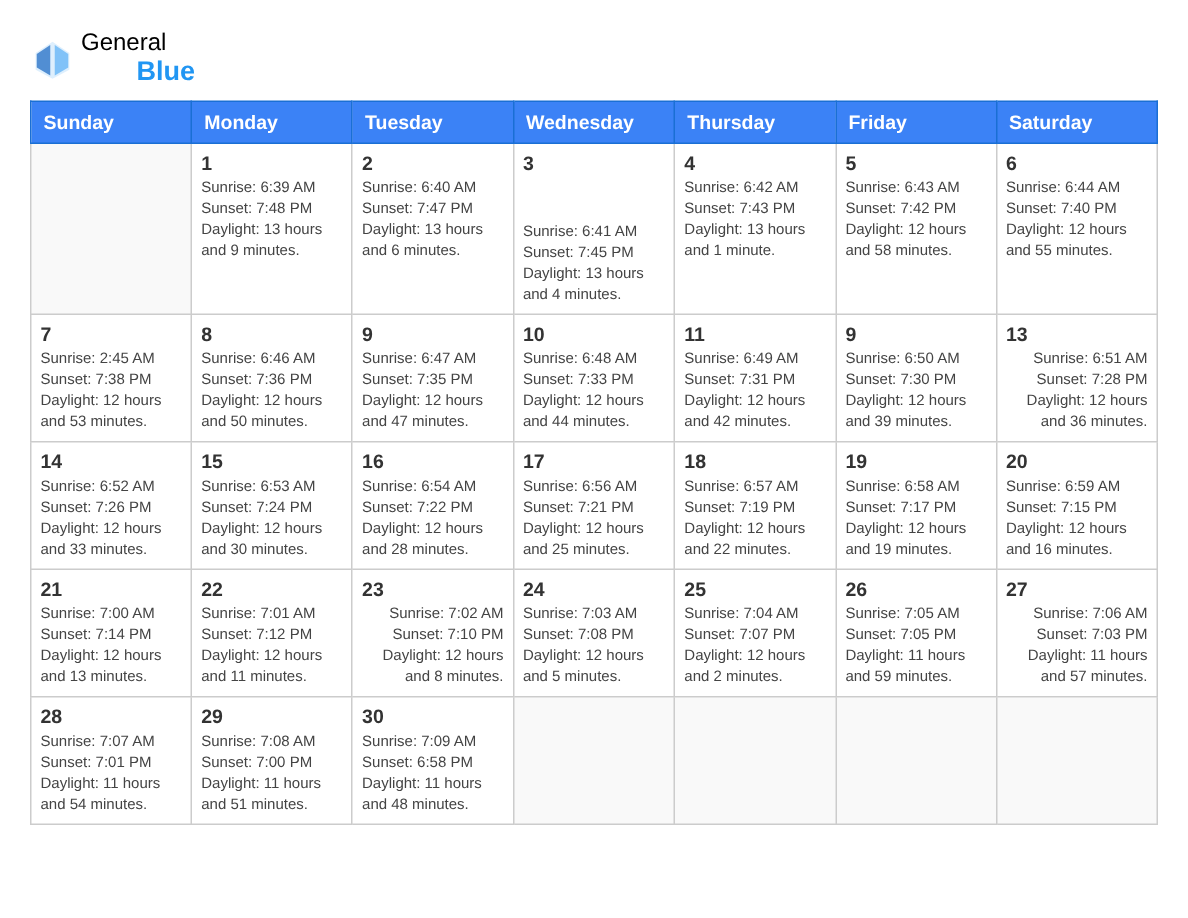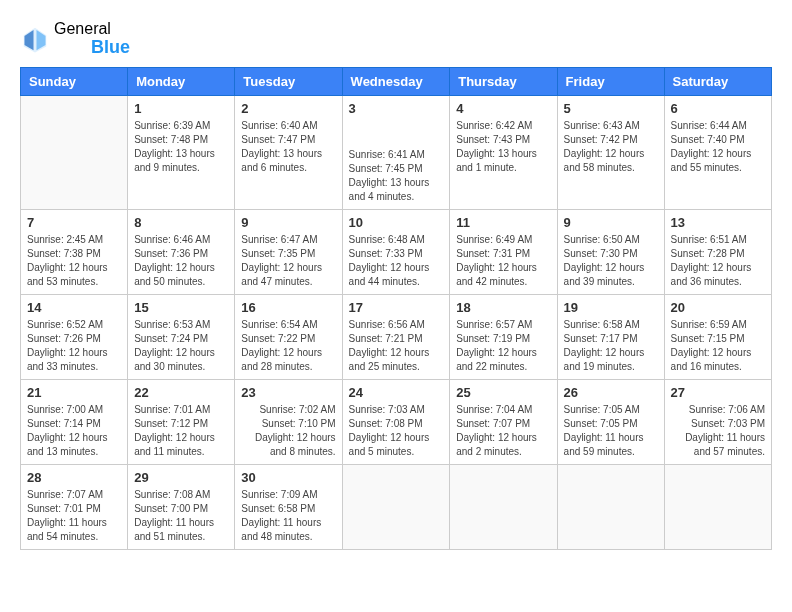--- a/index.html
+++ b/index.html
@@ -197,21 +197,21 @@
         </td>
         <td>
           <span class="day-number">9</span>
           <div class="day-info" style="white-space: pre-line;">Sunrise: 6:50 AM
 Sunset: 7:30 PM
 Daylight: 12 hours
 and 39 minutes.</div>
         </td>
         <td>
           <span class="day-number">13</span>
-          <div class="day-info" style="white-space: pre-line;">Sunrise: 6:51 AM
+          <div class="day-info" style="white-space: pre-line; text-align: right;">Sunrise: 6:51 AM
 Sunset: 7:28 PM
 Daylight: 12 hours
 and 36 minutes.</div>
         </td>
       </tr>
       <tr>
         <td>
           <span class="day-number">14</span>
           <div class="day-info" style="white-space: pre-line;">Sunrise: 6:52 AM
 Sunset: 7:26 PM

